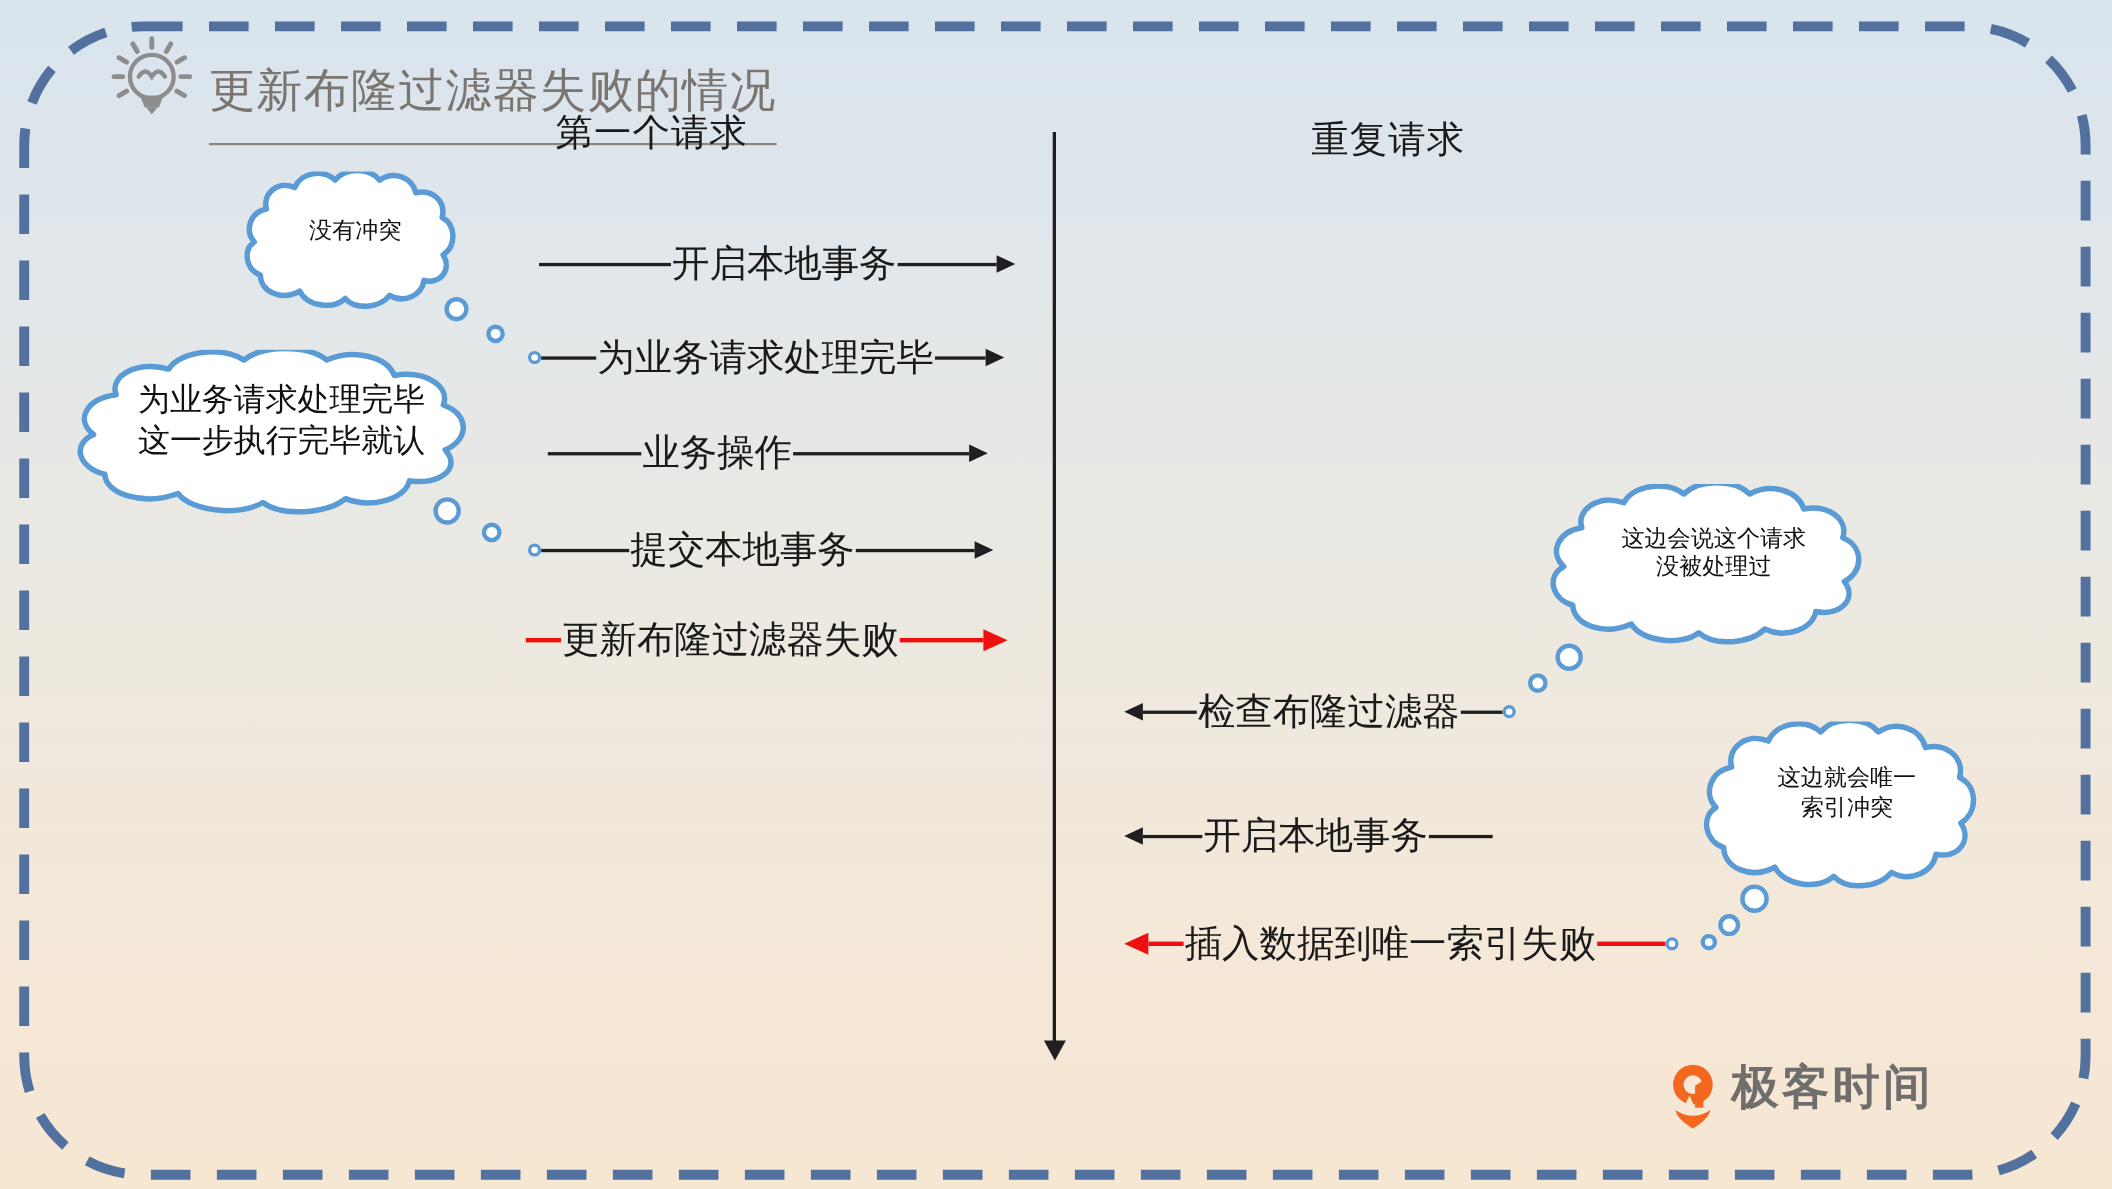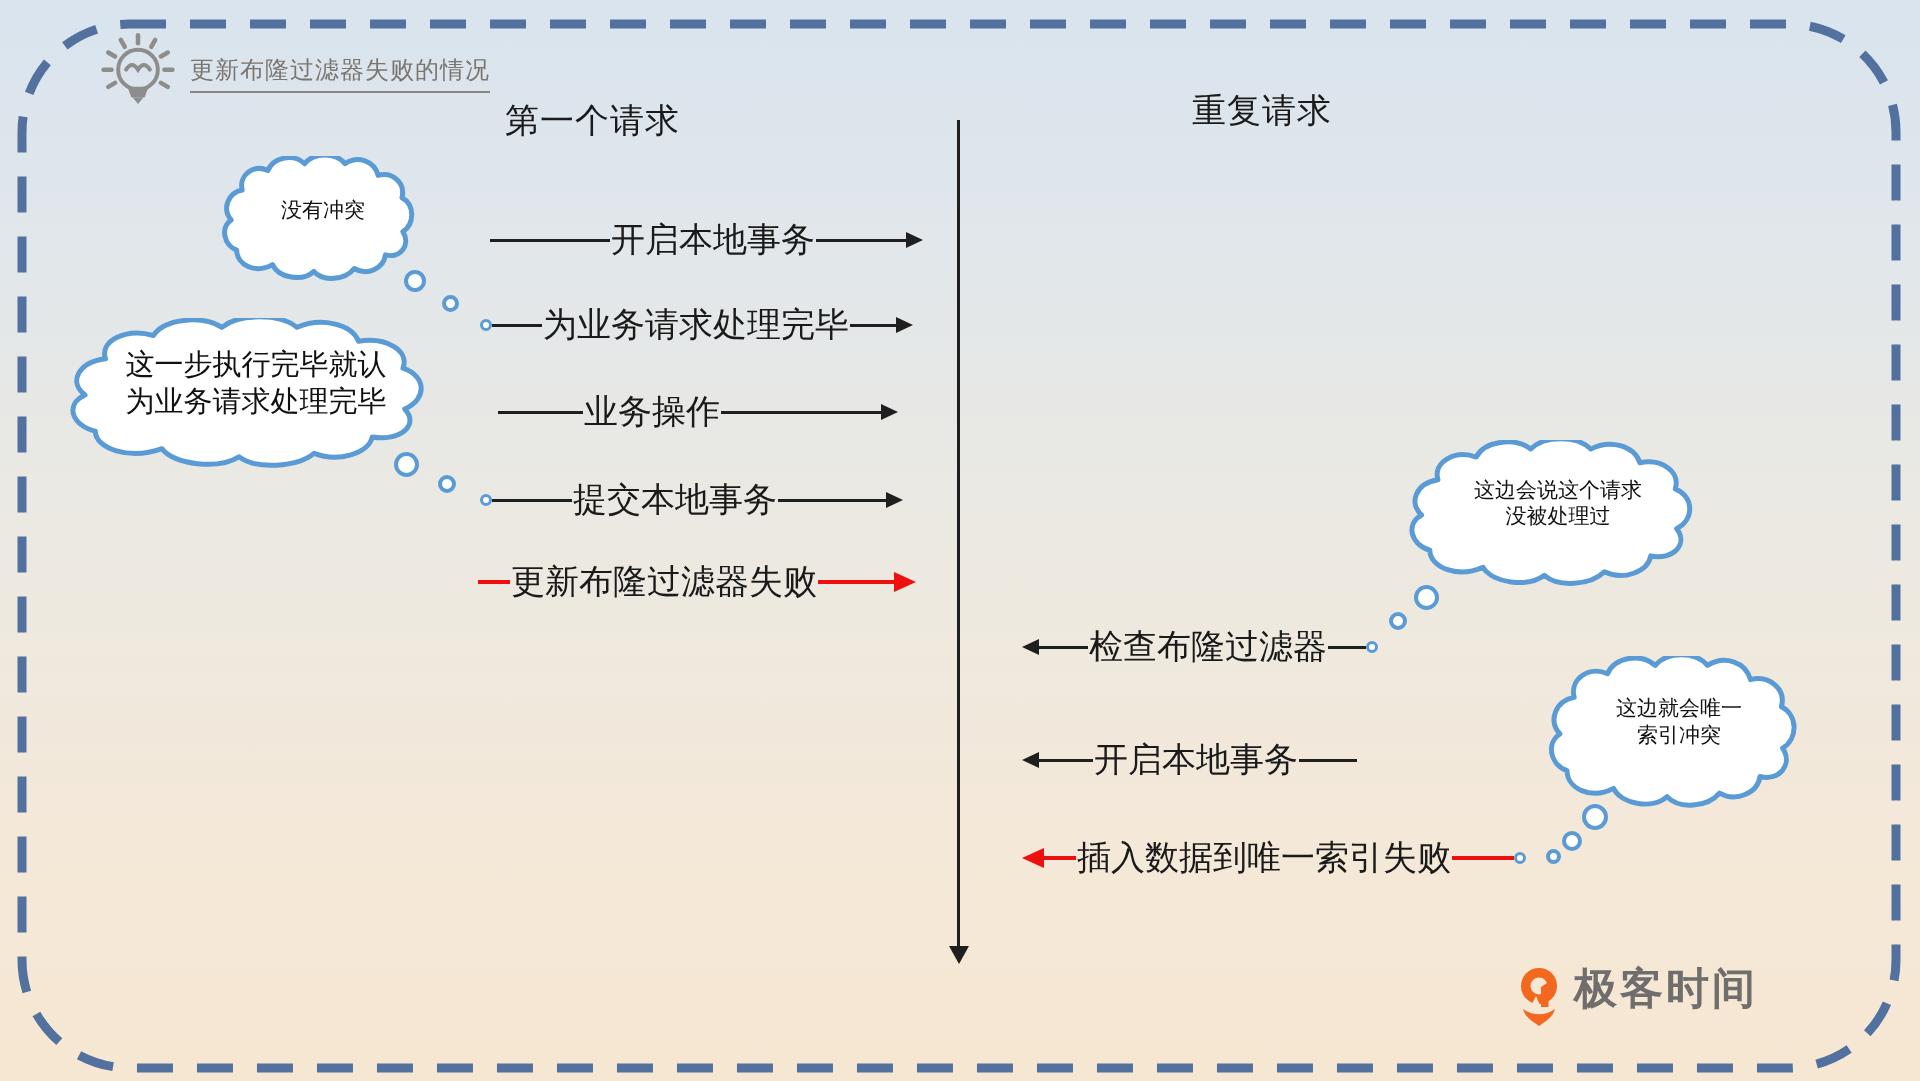--- a/index.html
+++ b/index.html
@@ -6,22 +6,22 @@
   body{font-family:"Liberation Sans","DejaVu Sans",sans-serif;}
   #canvas{
     position:relative;width:1920px;height:1081px;overflow:hidden;
     background:linear-gradient(180deg,#d9e4ee 0%,#e2e7ea 25%,#ece9e1 50%,#f4e8d8 78%,#f6e7d2 100%);
   }
   
   #frame{position:absolute;left:0;top:0;width:1920px;height:1081px;pointer-events:none;}
   
   .titlebar{position:absolute;left:98px;top:30px;display:flex;align-items:flex-start;}
   .title-text{
-    margin-top:24px;margin-left:12px;font-size:24px;color:#7a756f;
-    border-bottom:2px solid #8a857f;padding-bottom:5px;letter-spacing:1px;
+    margin-top:24px;margin-left:12px;font-size:42px;color:#7a756f;
+    border-bottom:2px solid #8a857f;padding-bottom:20px;letter-spacing:1px;
   }
   
   .col-header{position:absolute;font-size:34px;color:#1b1b1b;letter-spacing:1px;}
   
   .vline{position:absolute;left:957px;top:120px;width:3px;height:828px;background:#1f1f1f;}
   .vhead{position:absolute;left:949px;top:946px;width:0;height:0;
     border-left:10px solid transparent;border-right:10px solid transparent;border-top:18px solid #1f1f1f;}
   
   .step{position:absolute;height:44px;display:flex;align-items:center;}
   .lbl{font-size:34px;color:#1a1a1a;white-space:nowrap;margin:0 1px;}
@@ -73,21 +73,21 @@
           <line x1="-17.3" y1="10" x2="-22.5" y2="13"></line>
         </g>
       </g>
       <path d="M -8,13 L 8,13 L 5,21 L -5,21 Z" fill="#8d8d8d"></path>
       <path d="M -4,21 L 4,21 L 0,26 Z" fill="#8d8d8d"></path>
     </svg>
     <span class="title-text">更新布隆过滤器失败的情况</span>
   </div>
 
   <div class="col-header" style="left:505px;top:98px;">第一个请求</div>
-  <div class="col-header" style="left:1192px;top:88px;">重复请求</div>
+  <div class="col-header" style="left:1192px;top:104px;">重复请求</div>
 
   <div class="vline"></div>
   <div class="vhead"></div>
 
   <div class="step" style="left:490px;top:218px;width:433px;">
     <span class="seg" style="width:120px"></span>
     <span class="lbl">开启本地事务</span>
     <span class="seg grow"></span>
     <span class="head-r"></span>
   </div>
@@ -155,22 +155,22 @@
     </div>
   </div>
   <div class="tdot" style="left:404px;top:270px;width:14px;height:14px;"></div>
   <div class="tdot" style="left:442px;top:295px;width:9px;height:9px;"></div>
 
   <div class="cloud" style="left:68px;top:318px;width:376px;height:154px;">
     <svg viewBox="0 0 220 132" preserveAspectRatio="none">
       <path d="M 55,112 C 36,122 16,112 16,97 C 2,92 -2,74 10,66 C 0,55 6,38 22,35 C 18,20 34,8 50,15 C 56,1 78,-3 90,8 C 100,-4 124,-4 134,8 C 148,-1 166,5 170,20 C 186,16 200,28 196,43 C 210,50 210,70 197,78 C 206,92 194,106 178,102 C 176,116 158,124 144,116 C 134,128 110,130 100,119 C 88,130 62,126 55,112 Z" fill="#ffffff" stroke="#5b9bd5" stroke-width="5" vector-effect="non-scaling-stroke" stroke-linejoin="round"></path>
     </svg>
     <div class="cloud-text big">
+      <div>为业务请求处理完毕</div>
       <div>这一步执行完毕就认</div>
-      <div>为业务请求处理完毕</div>
     </div>
   </div>
   <div class="tdot" style="left:394px;top:452px;width:17px;height:17px;"></div>
   <div class="tdot" style="left:438px;top:475px;width:10px;height:10px;"></div>
 
   <div class="cloud" style="left:1408px;top:440px;width:300px;height:150px;">
     <svg viewBox="0 0 220 132" preserveAspectRatio="none">
       <path d="M 55,112 C 36,122 16,112 16,97 C 2,92 -2,74 10,66 C 0,55 6,38 22,35 C 18,20 34,8 50,15 C 56,1 78,-3 90,8 C 100,-4 124,-4 134,8 C 148,-1 166,5 170,20 C 186,16 200,28 196,43 C 210,50 210,70 197,78 C 206,92 194,106 178,102 C 176,116 158,124 144,116 C 134,128 110,130 100,119 C 88,130 62,126 55,112 Z" fill="#ffffff" stroke="#5b9bd5" stroke-width="5" vector-effect="non-scaling-stroke" stroke-linejoin="round"></path>
     </svg>
     <div class="cloud-text">

